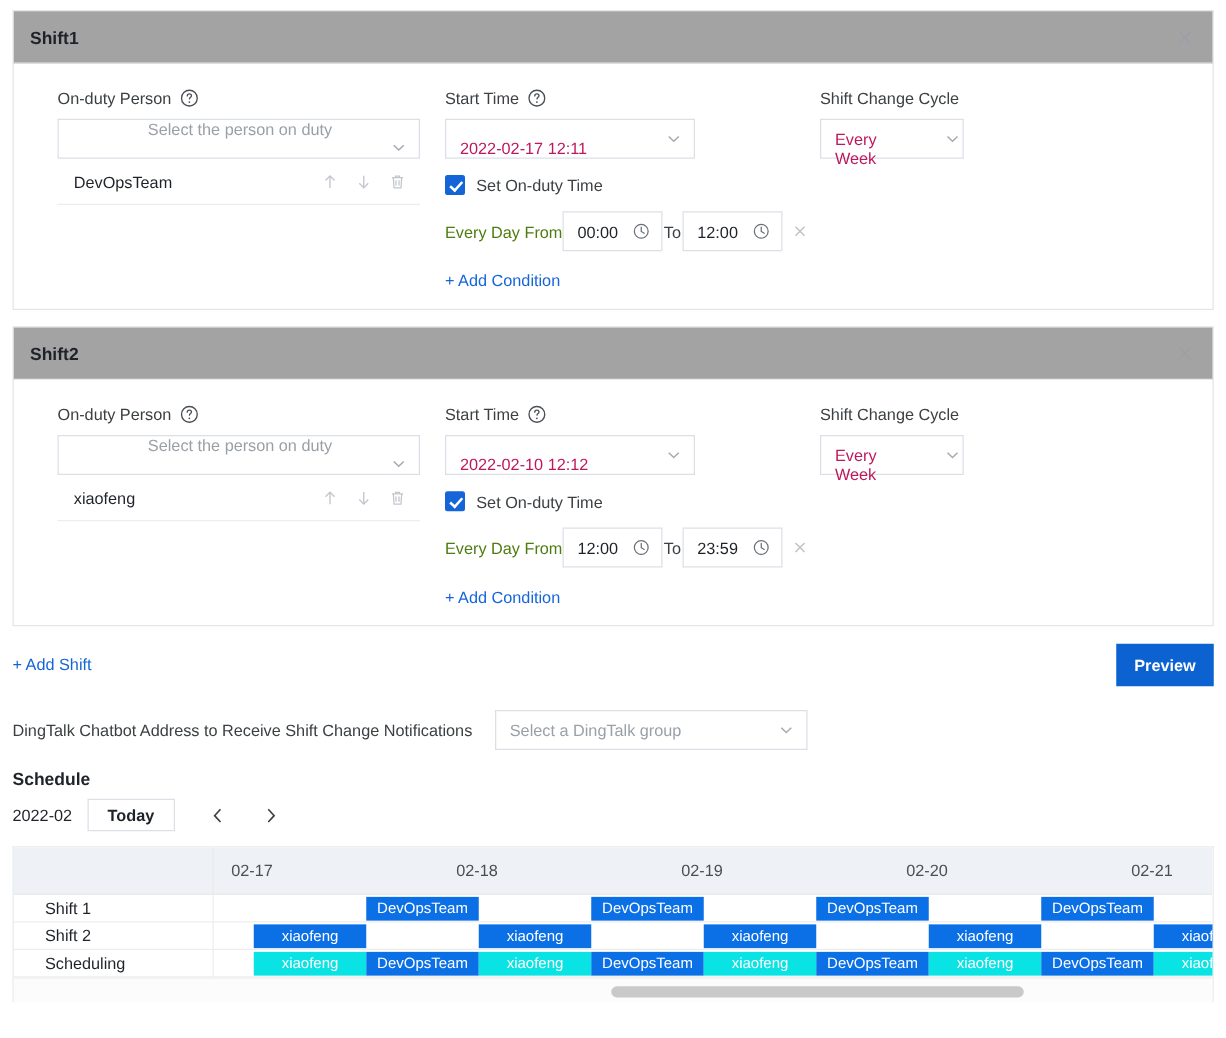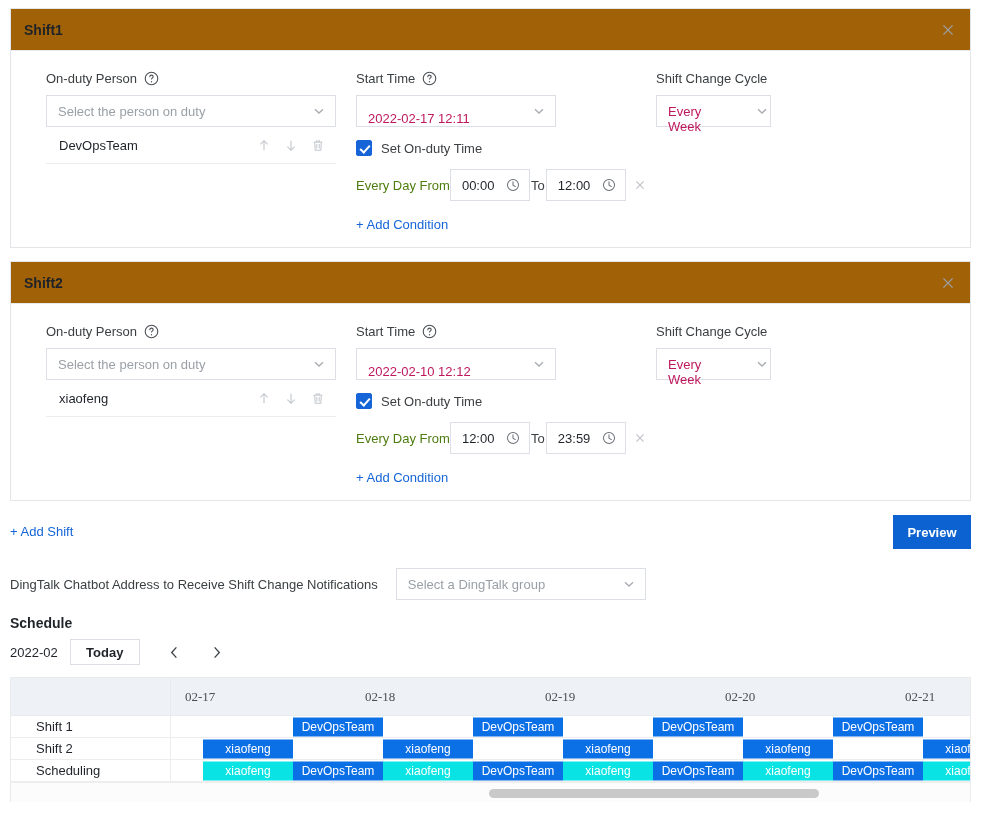--- a/index.html
+++ b/index.html
@@ -15,21 +15,21 @@
 
   
   .shift-card {
     border: 1px solid #e3e5e8;
     background: #fff;
     margin: 8px 10px 0 10px;
   }
   .shift-card.second { margin-top: 13px; }
   .card-head {
     height: 42px;
-    background: #a16207;
+    background: #a3a3a3;
     border-bottom: 1px solid #e8eaec;
     display: flex; align-items: center;
     padding: 0 14px 0 13px;
     position: relative;
   }
   .card-title { font-size: 14px; font-weight: bold; color: #1f2329; }
   .card-close {
     position: absolute; right: 14px; top: 50%; transform: translateY(-50%);
     width: 16px; height: 16px; cursor: pointer;
     color: #9aa0a6;
@@ -62,21 +62,21 @@
     padding: 0 9px 0 11px;
     font-size: 13px;
     cursor: pointer;
     position: relative;
   }
   .select-box .val { color: #be185d; margin-top: 15px; }
   .select-box .ph  { color: #9aa0a6; }
   .chev { margin-left: auto; color: #a8abb2; width: 14px; height: 14px; }
   .chev svg { display:block; }
 
-  .sel-person { width: 290px; }
+  .sel-person { width: 290px; flex-direction: column; }
   .sel-start  { width: 200px; }
   .sel-cycle  { width: 115px; gap: 44px; }
   .sel-cycle .chev { margin-left: 10px; }
 
   .person-row {
     height: 37px;
     border-bottom: 1px solid #ededed;
     display: flex; align-items: center;
     width: 290px;
     padding: 0 11px 0 13px;
@@ -161,21 +161,21 @@
     position: relative;
   }
   .sched-head {
     height: 38px; background:#eef1f5; display:flex;
     border-bottom: 1px solid #e8eaec;
   }
   .head-corner { width: 160px; flex:none; border-right: 1px solid #e8eaec; height:100%; }
   .head-days { display:flex; height:100%; }
   .head-day {
     width: 180px; flex:none; display:flex; align-items:center;
-    padding-left: 14px; font-size: 13px; color:#4a4f55;font-family:Liberation Serif, serif;
+    padding-left: 14px; font-size: 13px; color:#4a4f55;
   }
   .sched-row { height: 22px; display:flex; border-bottom: 1px solid #ededed; }
   .row-label {
     width: 160px; flex:none; border-right:1px solid #ededed; height:100%;
     display:flex; align-items:center; padding-left: 25px;
     font-size: 13px; color:#1f2329;
   }
   .row-track { position: relative; flex: 1; height: 100%; }
   .bar {
     position: absolute; top: 50%; transform: translateY(-50%);

